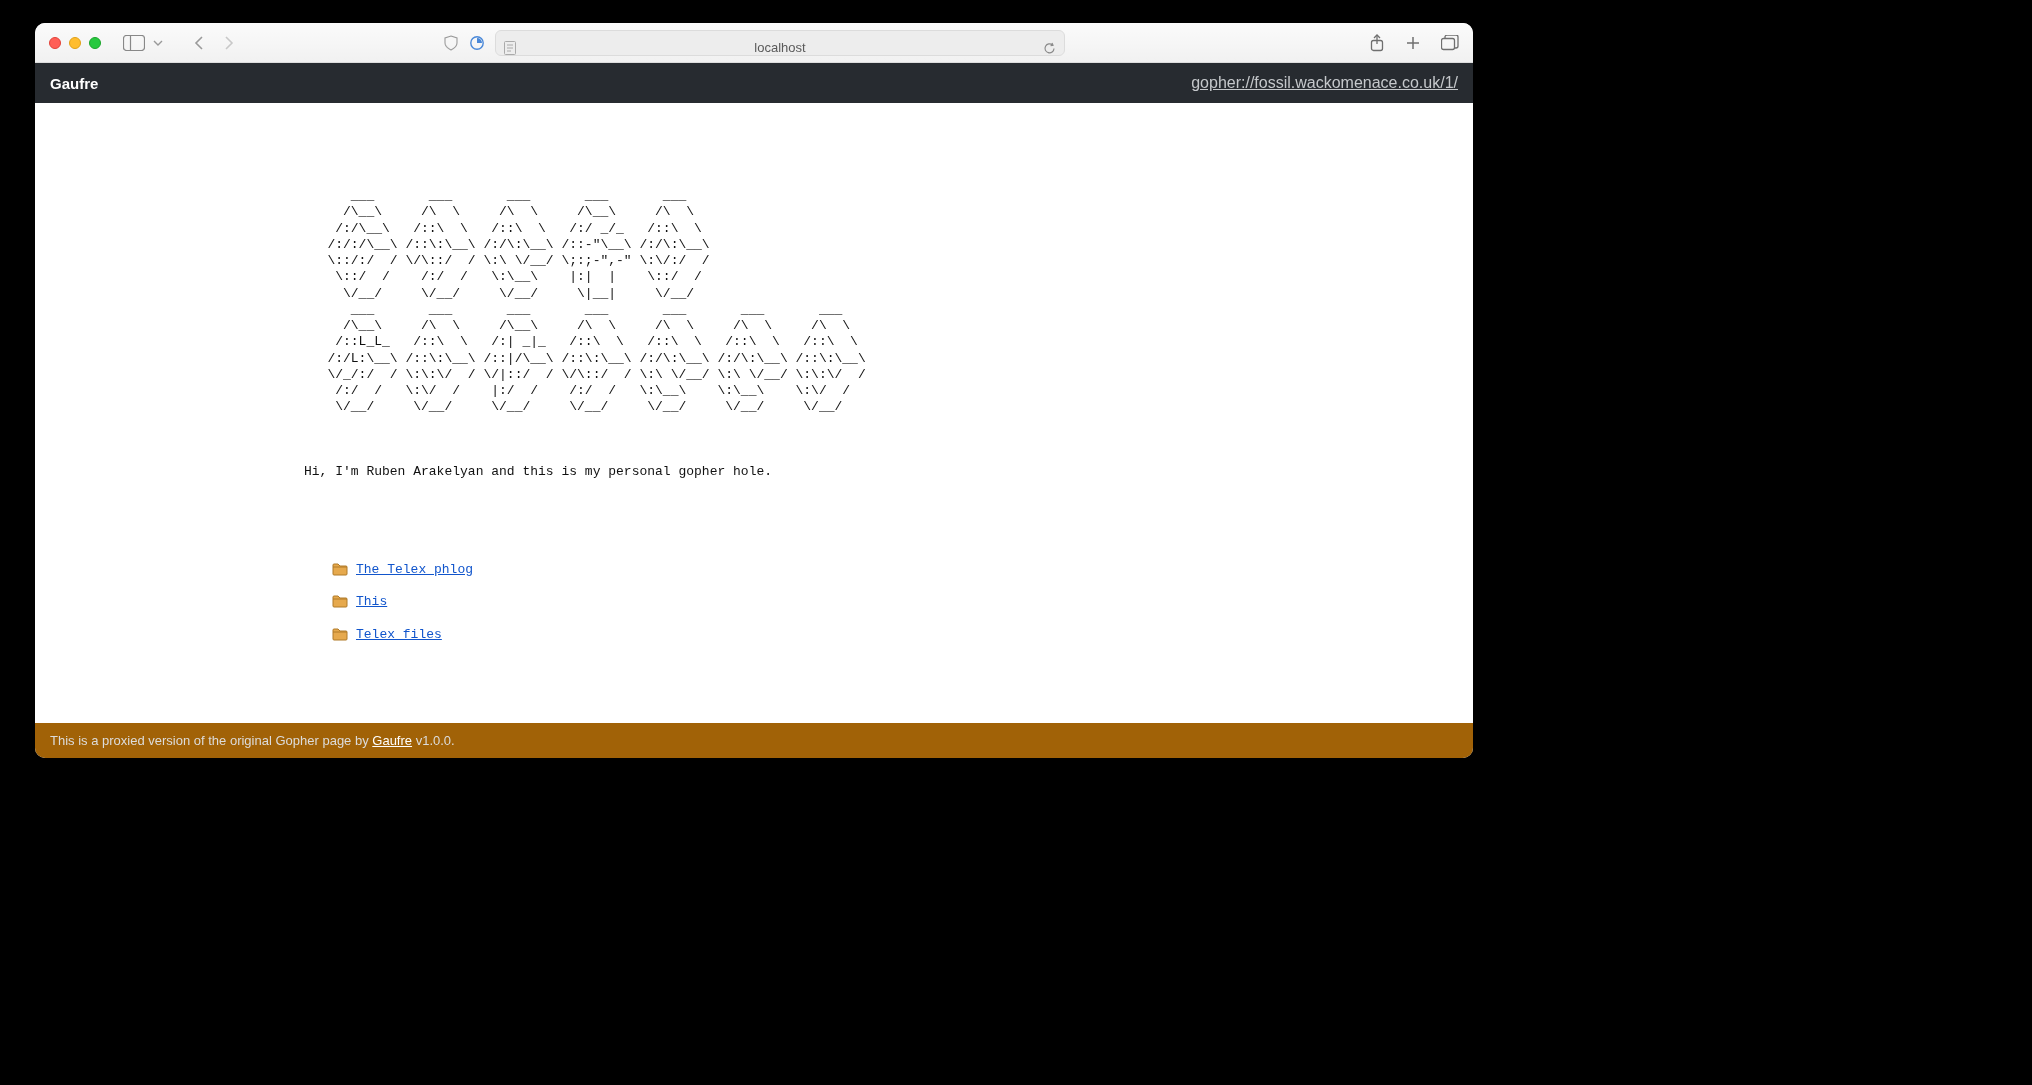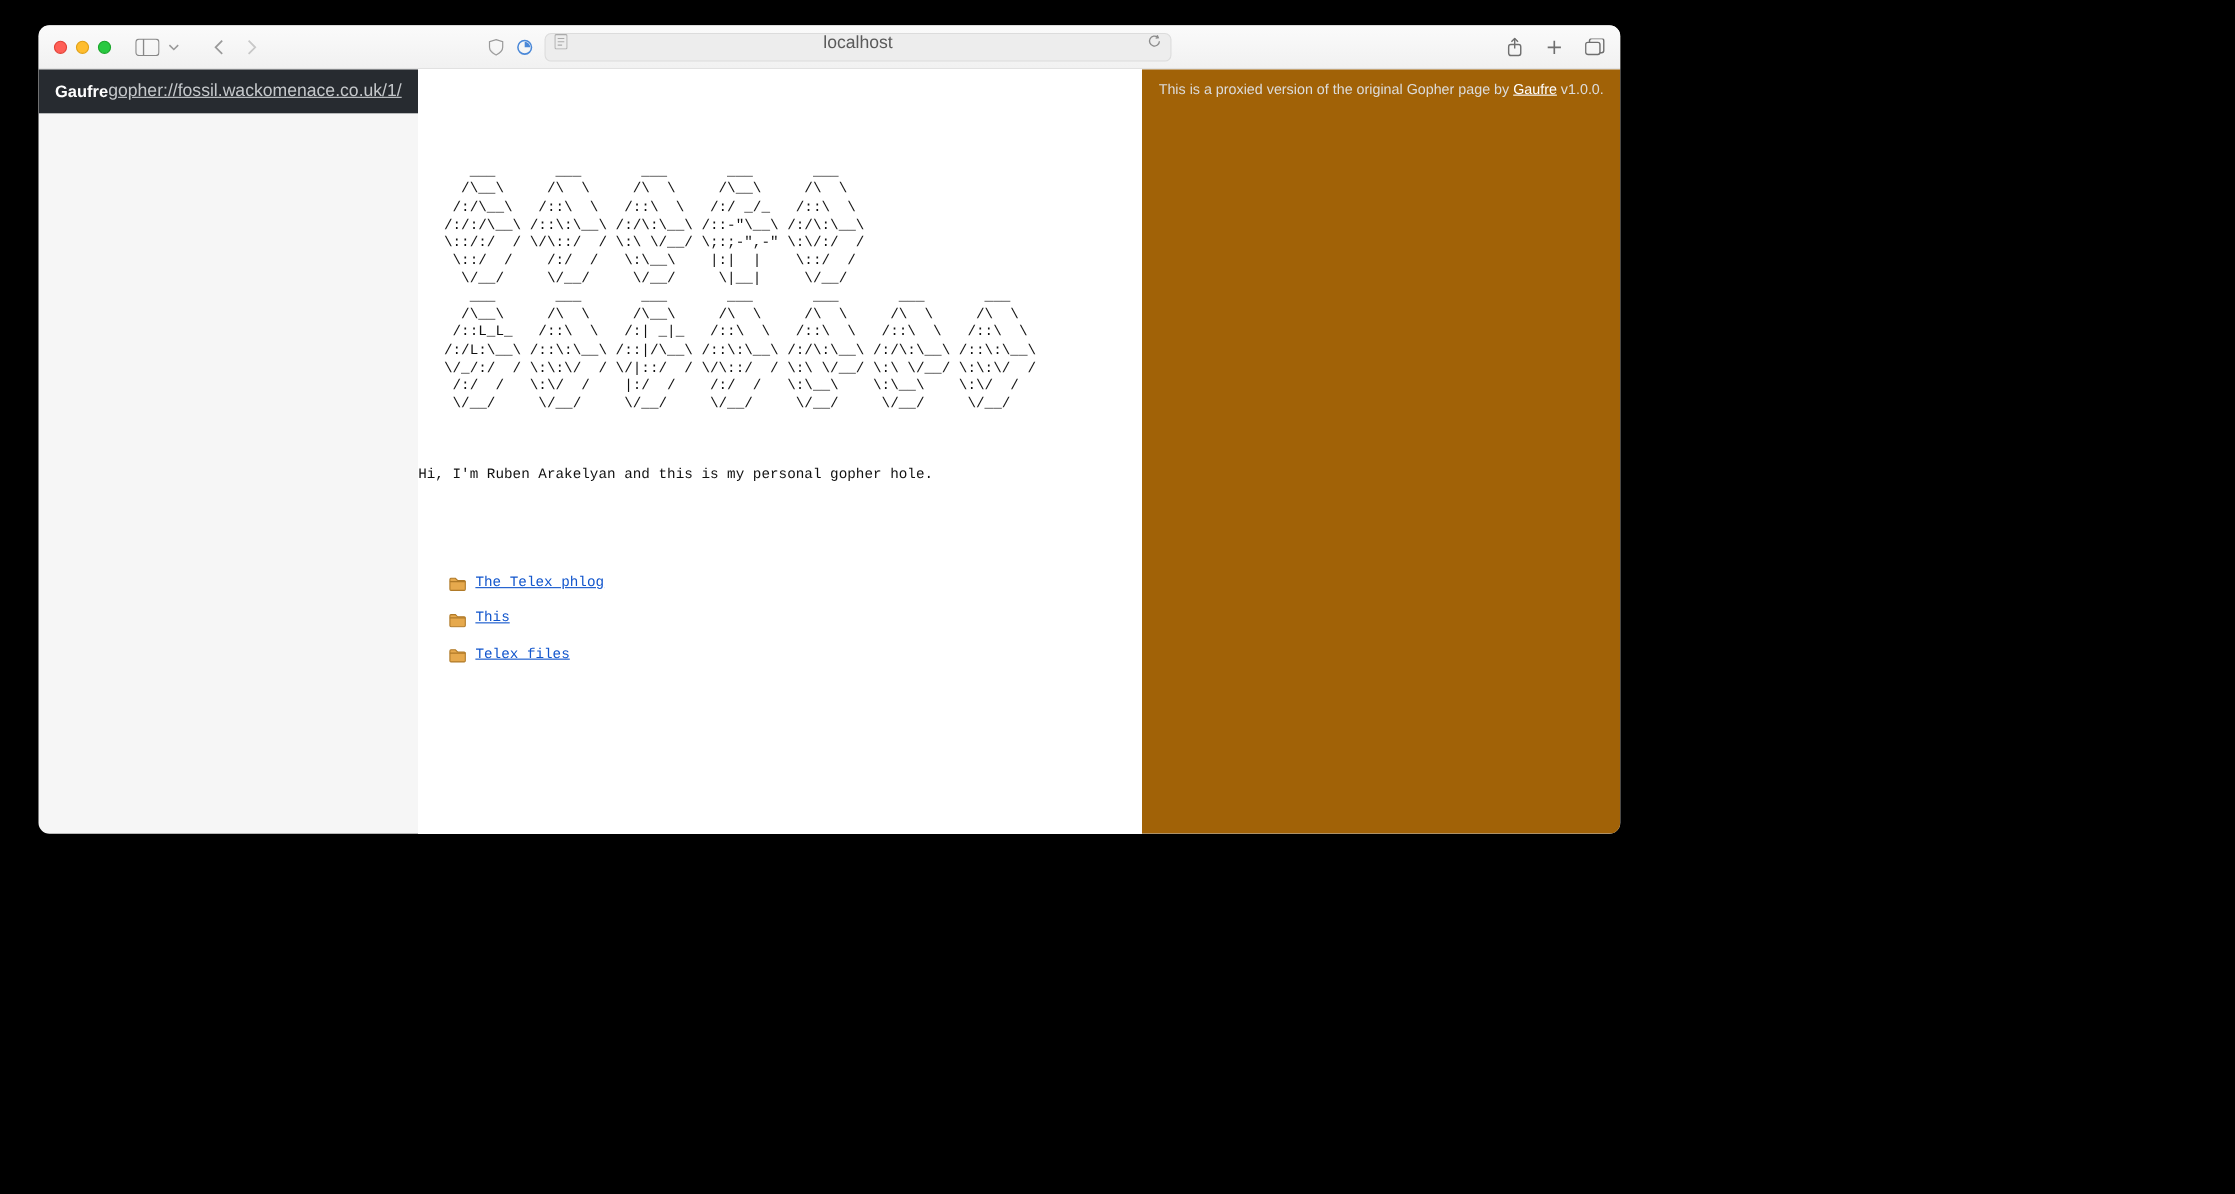--- a/index.html
+++ b/index.html
@@ -50,33 +50,34 @@
       gap: 10px;
     }
     .tb-icon { color: #7a7a7a; display:flex; align-items:center;}
     .addressbar {
       width: 570px;
       height: 26px;
       background: #ededed;
       border: 0.5px solid #dcdcdc;
       border-radius: 6px;
       display: flex;
-      align-items: flex-start;
+      align-items: flex-end;
       padding: 0 8px;
       color: #5a5a5a;
-      font-size: 16px;
+      font-size: 13px;
       position: relative;
     }
     .addressbar .reader { margin-right: 8px; color:#9a9a9a; display:flex;}
     .addressbar .addr-text { position:absolute; left:50%; transform:translateX(-50%); }
     .addressbar .reload { margin-left:auto; color:#8a8a8a; display:flex;}
     .right-icons { margin-left:auto; display:flex; gap:20px; align-items:center; color:#6f6f6f; }
     .content-area {
       flex: 1;
       display: flex;
+      flex-direction: column;
       overflow: hidden;
       position: relative;
     }
     .app-header {
       background: #272b30;
       color: #fff;
       height: 40px;
       display: flex;
       align-items: center;
       padding: 0 15px;
@@ -106,21 +107,21 @@
       width: 900px;
       margin: 0 auto;
       padding: 20px 0 30px 0;
       font-family: ui-monospace, Menlo, Monaco, "Courier New", monospace;
       font-size: 13px;
       line-height: 1.25;
       color: #111;
       white-space: pre;
     }
     .gline { display:block; white-space: pre; }
-    .link-row { display:flex; align-items:flex-end; gap:8px; white-space: pre; padding-left: 28px; }
+    .link-row { display:flex; align-items:flex-start; gap:8px; white-space: pre; padding-left: 28px; }
     .link-row a { color: #1155cc; text-decoration: underline; font-family: inherit; }
     .icon-folder, .icon-file, .icon-redirect {
       width:16px; height:14px; display:inline-block;
     }
     .app-footer {
       background: #a16207;
       color: #dcdcdc;
       font-size: 13px;
       padding: 10px 15px;
     }

